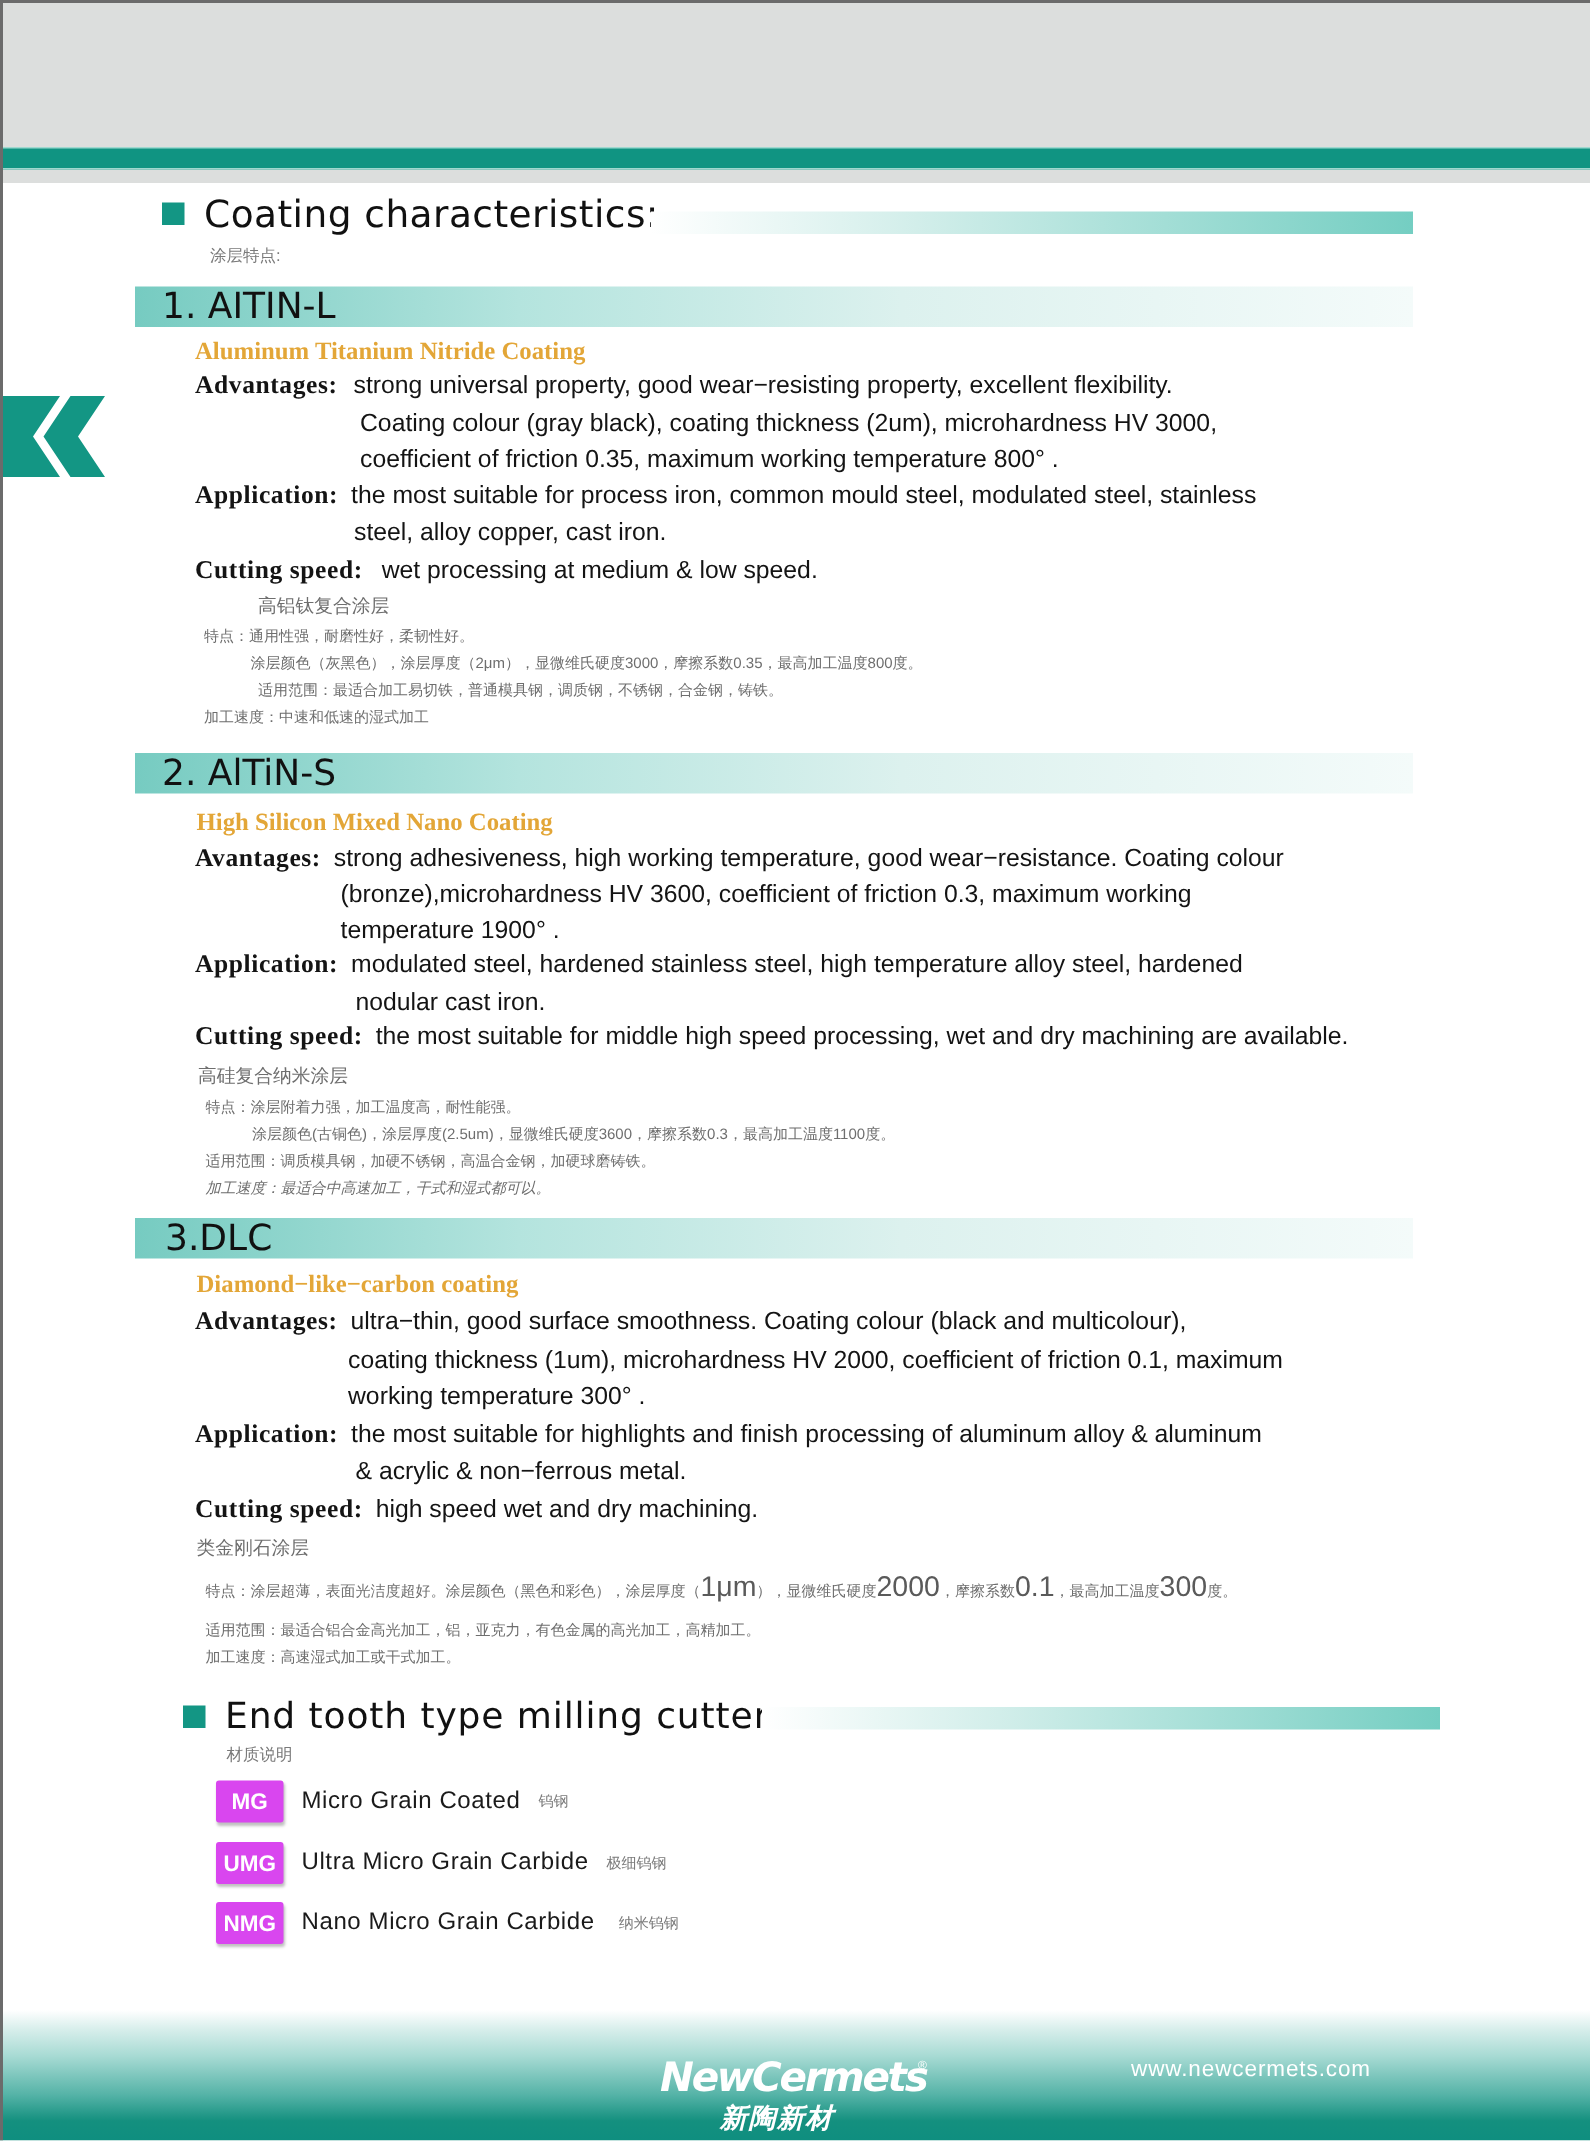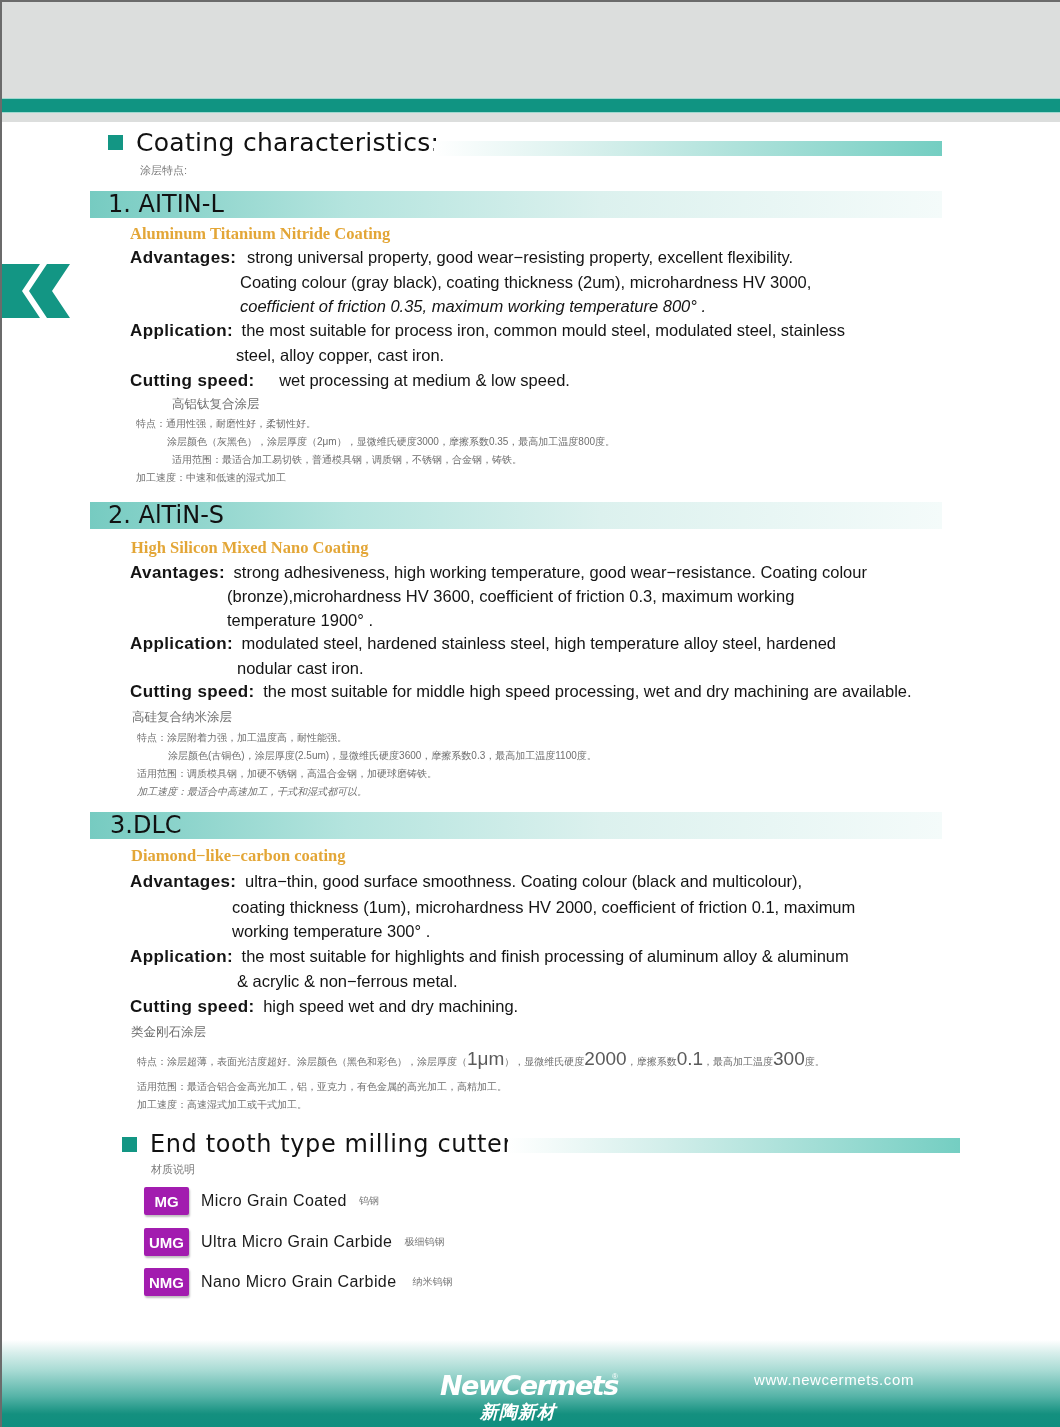--- a/index.html
+++ b/index.html
@@ -21,32 +21,32 @@
   .heading-bar { position: absolute; height: 15px; background: linear-gradient(to right, #ffffff 0%, #d2eeea 35%, #74cec2 100%); }
   .sub-cn { position: absolute; font-size: 11px; color: #7a7a7a; }
 
   .section-bar { position: absolute; left: 90px; width: 852px; height: 27px;
                  background: linear-gradient(to right, #76cbc1 0%, #b4e4de 30%, #dcf1ee 60%, #f4fbfa 100%); }
   .section-bar .num { position: absolute; left: 18px; top: 0px; font-family: "DejaVu Sans", sans-serif; font-size: 24px; color: #111; line-height: 27px; }
 
   .coat-name { position: absolute; font-family: "Liberation Serif", serif; font-weight: bold; font-size: 16.5px; color: #e3a637; }
 
   .row { position: absolute; left: 130px; font-size: 16.5px; line-height: 24.5px; color: #141414; white-space: nowrap; }
-  .row .lbl { font-family: Liberation Sans, sans-serif; font-weight: bold; font-size: 17px; letter-spacing: 0.4px; }
+  .row .lbl { font-family: Liberation Serif, serif; font-weight: bold; font-size: 17px; letter-spacing: 0.4px; }
   .cont { position: absolute; font-size: 16.5px; line-height: 24.5px; color: #141414; white-space: nowrap; }
 
   .cn-title { position: absolute; font-size: 12.5px; color: #6e6e6e; }
   .cn-line { position: absolute; font-size: 10px; color: #6e6e6e; white-space: nowrap; }
   .cn-line .big { font-size: 19px; color: #5a5a5a; }
 
   .mat-heading { position: absolute; left: 122px; top: 1130px; display: flex; align-items: center; }
   .mat-heading .title { font-family: "DejaVu Sans", sans-serif; font-size: 24px; color: #111; letter-spacing: 0.6px; }
 
   .mat-item { position: absolute; left: 144px; display: flex; align-items: center; }
-  .badge { width: 45px; height: 28px; background: #a21caf; color: #fff; font-weight: bold; font-size: 15px;
+  .badge { width: 45px; height: 28px; background: #d946ef; color: #fff; font-weight: bold; font-size: 15px;
            display: flex; align-items: center; justify-content: center; border-radius: 2px;
            box-shadow: 1px 2px 2px rgba(0,0,0,0.25); }
   .mat-name { margin-left: 12px; font-size: 16px; color: #1a1a1a; letter-spacing: 0.4px; }
   .mat-cn { margin-left: 12px; font-size: 10px; color: #7a7a7a; }
 
   .footer { position: absolute; left: 0; top: 1340px; width: 1060px; height: 87px;
             background: linear-gradient(to bottom, #ffffff 0%, #d7eeeb 15%, #a8dbd4 35%, #55b3a7 65%, #14907f 85%, #0f8e7f 100%); }
   .logo { position: absolute; left: 440px; top: 1370px; }
   .logo .en { font-family: "DejaVu Sans", sans-serif; font-style: italic; font-weight: bold; font-size: 27px; color: #ffffff; letter-spacing: -1.5px; }
   .logo .reg { position: absolute; left: 172px; top: 2px; font-size: 8px; color: #ffffff; }
@@ -77,29 +77,29 @@
 <div class="section-bar" style="top:191px;">
   <div class="num">1. AITIN-L</div>
 </div>
 <div class="coat-name" style="left:130px; top:224px;">Aluminum Titanium Nitride Coating</div>
 
 <div class="row" style="top:245px;">
   <span class="lbl">Advantages:</span>
   <span style="margin-left:6px;">strong universal property, good wear−resisting property, excellent flexibility.</span>
 </div>
 <div class="cont" style="left:240px; top:270px;">Coating colour (gray black), coating thickness (2um), microhardness HV 3000,</div>
-<div class="cont" style="left:240px; top:294px;font-style:italic;">coefficient of friction 0.35, maximum working temperature 800°  .</div>
+<div class="cont" style="left:240px; top:294px;">coefficient of friction 0.35, maximum working temperature 800°  .</div>
 <div class="row" style="top:318px;">
   <span class="lbl">Application:</span>
   <span style="margin-left:4px;">the most suitable for process iron, common mould steel, modulated steel, stainless</span>
 </div>
 <div class="cont" style="left:236px; top:343px;">steel, alloy copper, cast iron.</div>
 <div class="row" style="top:368px;">
   <span class="lbl">Cutting speed:</span>
-  <span style="margin-left:20px;">wet processing at medium &amp; low speed.</span>
+  <span style="margin-left:8px;">wet processing at medium &amp; low speed.</span>
 </div>
 
 <div class="cn-title" style="left:133px; top:396px;margin-left:39px;">高铝钛复合涂层</div>
 <div class="cn-line" style="left:136px; top:417px;text-align:center;">特点：通用性强，耐磨性好，柔韧性好。</div>
 <div class="cn-line" style="left:167px; top:435px;">涂层颜色（灰黑色），涂层厚度（2μm），显微维氏硬度3000，摩擦系数0.35，最高加工温度800度。</div>
 <div class="cn-line" style="left:136px; top:453px;margin-left:36px;">适用范围：最适合加工易切铁，普通模具钢，调质钢，不锈钢，合金钢，铸铁。</div>
 <div class="cn-line" style="left:136px; top:471px;">加工速度：中速和低速的湿式加工</div>
 
 <div class="section-bar" style="top:502px;">
   <div class="num">2. AlTiN-S</div>

